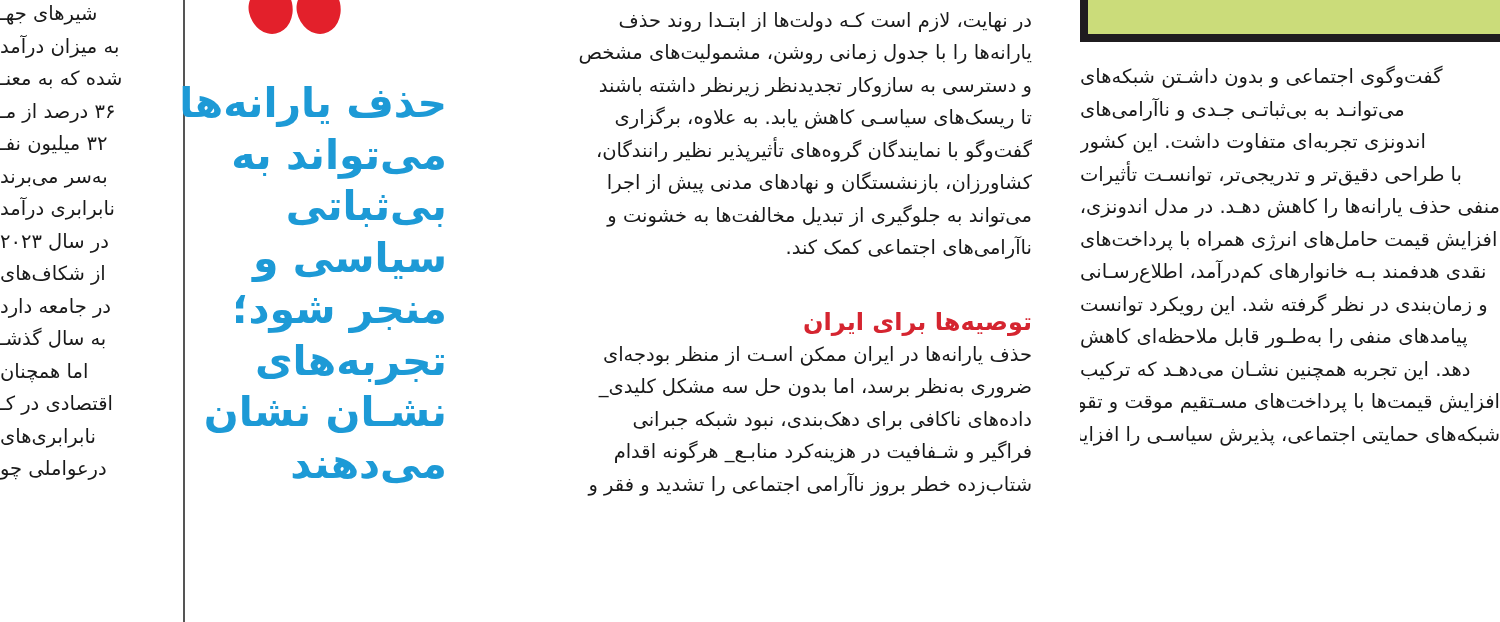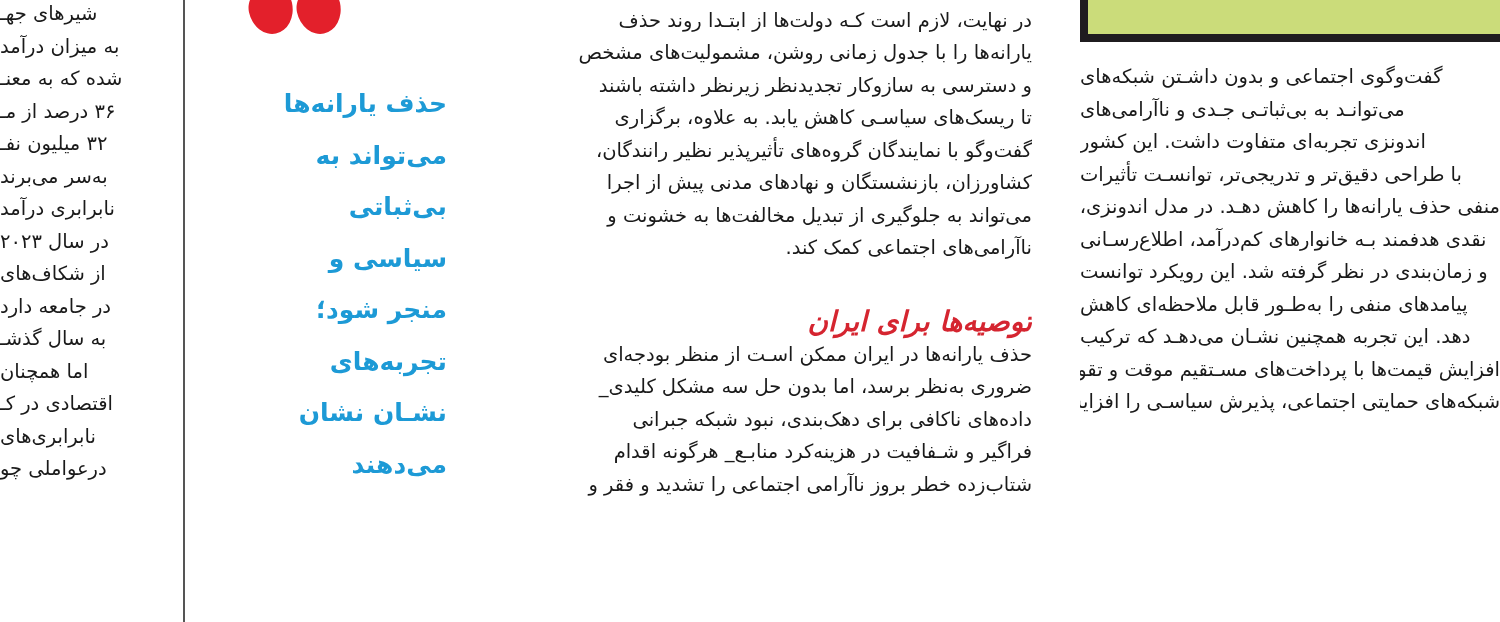--- a/index.html
+++ b/index.html
@@ -42,31 +42,31 @@
     .qdot {
       position: absolute; top: 0; width: 44px; height: 48px;
       background: #e3202b; border-radius: 50% 50% 50% 50% / 45% 45% 55% 55%;
     }
     .qdot.a { left: 12px; transform: rotate(-12deg); }
     .qdot.b { left: 60px; transform: rotate(-12deg); }
     #pullquote-text {
       position: absolute; left: 12px; top: 78px; width: 210px;
       direction: rtl; text-align: right;
       color: #1d9ad6; font-weight: bold;
-      font-size: 25px; line-height: 51.5px;
+      font-size: 41px; line-height: 51.5px;
     }
     #pullquote-text .pq-line { display: block; white-space: nowrap; }
     
     #col-middle {
       left: 498px; top: 2px; width: 534px; height: 622px;
     }
     #col-middle .line { display: block; }
     #mid-heading {
       display: block; color: #d52530; font-weight: bold;
-      font-size: 28px; line-height: 34px; font-style: italic;
+      font-size: 24px; line-height: 34px;
     }
     
     #green-box {
       position: absolute; left: 1080px; top: -10px; width: 440px; height: 52px;
       background: #cbdc7a; border: 8px solid #1f1c1f; border-top: none; border-right: none;
     }
     #col-right {
       left: 1080px; top: 61px; width: 420px; height: 570px;
       text-align: left; text-align-last: left;
     }
@@ -132,19 +132,20 @@
   <span class="line">شتاب‌زده خطر بروز ناآرامی اجتماعی را تشدید و فقر و</span>
 </div>
 
 <div id="green-box"></div>
 <div id="col-right" class="col">
   <span class="line">گفت‌وگوی اجتماعی و بدون داشـتن شبکه‌های</span>
   <span class="line">می‌توانـد به بی‌ثباتـی جـدی و ناآرامی‌های</span>
   <span class="line">اندونزی تجربه‌ای متفاوت داشت. این کشور</span>
   <span class="line">با طراحی دقیق‌تر و تدریجی‌تر، توانسـت تأثیرات</span>
   <span class="line">منفی حذف یارانه‌ها را کاهش دهـد. در مدل اندونزی،</span>
+  <span class="line">افزایش قیمت حامل‌های انرژی همراه با پرداخت‌های</span>
   <span class="line">نقدی هدفمند بـه خانوارهای کم‌درآمد، اطلاع‌رسـانی</span>
   <span class="line">و زمان‌بندی در نظر گرفته شد. این رویکرد توانست</span>
   <span class="line">پیامدهای منفی را به‌طـور قابل ملاحظه‌ای کاهش</span>
   <span class="line">دهد. این تجربه همچنین نشـان می‌دهـد که ترکیب</span>
   <span class="line">افزایش قیمت‌ها با پرداخت‌های مسـتقیم موقت و تقویت</span>
   <span class="line">شبکه‌های حمایتی اجتماعی، پذیرش سیاسـی را افزایش و</span>
 </div>
 
 </body></html>

